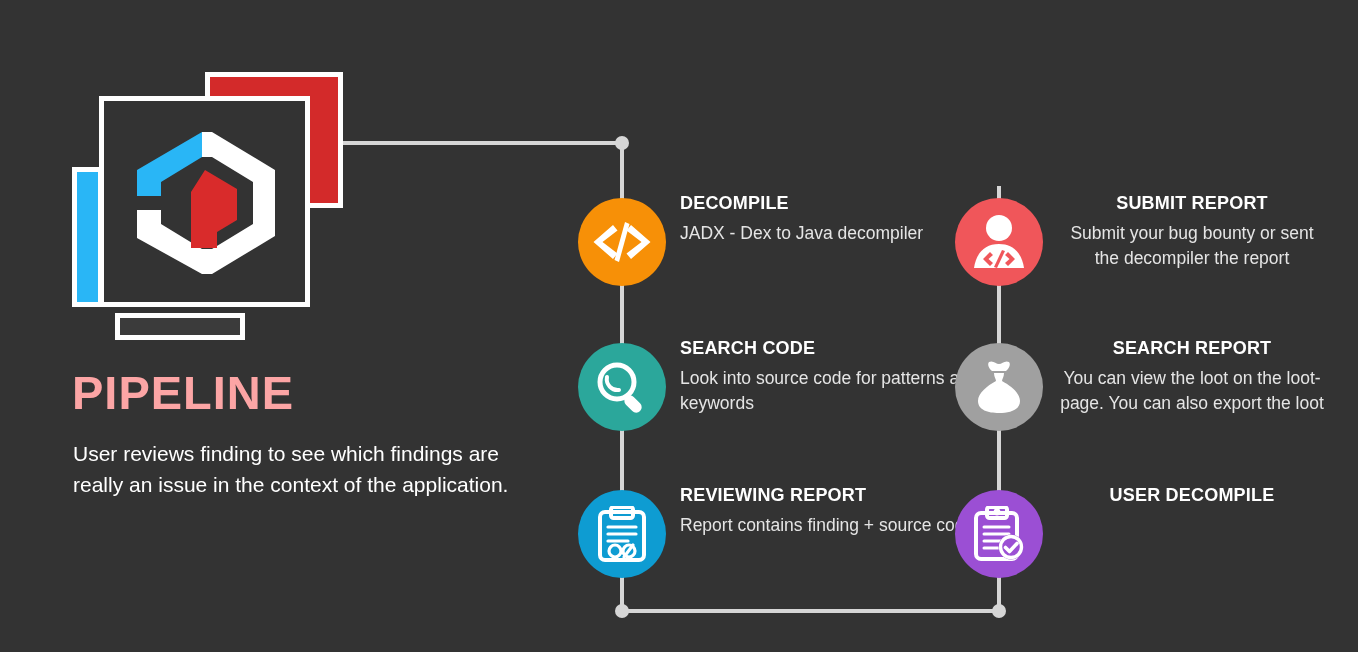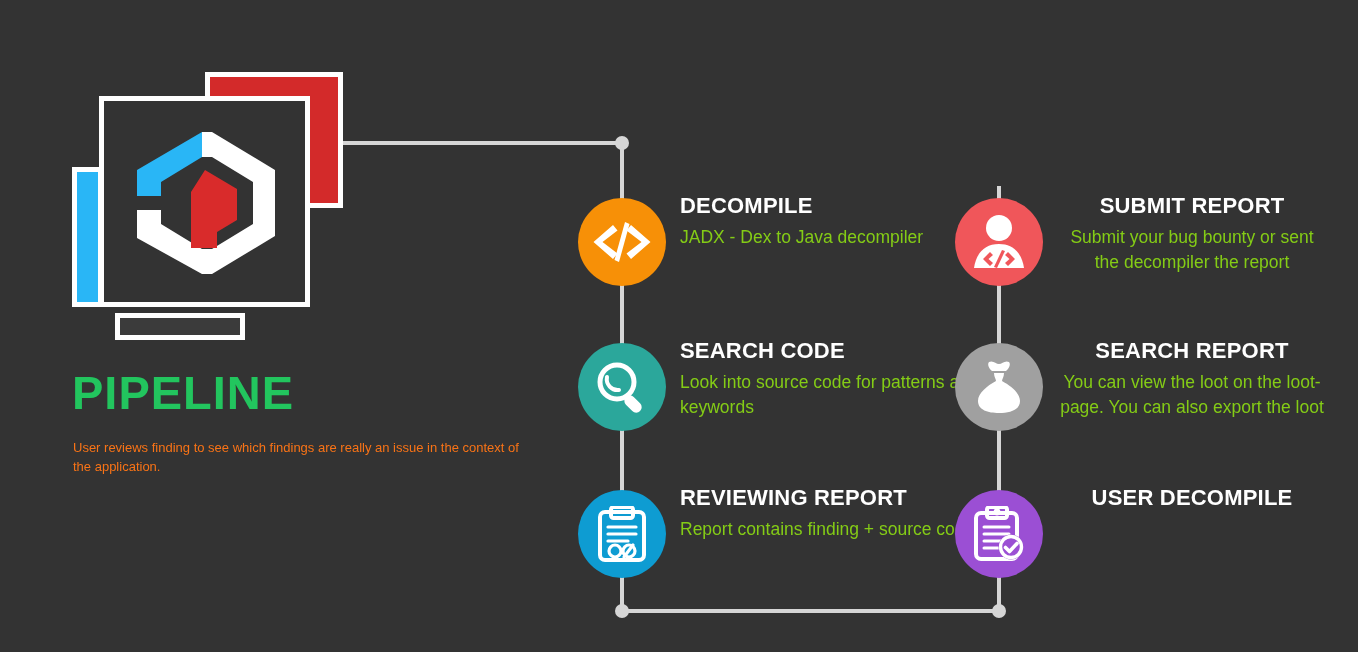--- a/index.html
+++ b/index.html
@@ -16,46 +16,46 @@
   .card{ position:absolute; border:5px solid #ffffff; }
   #card-blue   { left:72px;  top:167px; width:31px;  height:140px; background:#29b6f6; }
   #card-red    { left:205px; top:72px;  width:138px; height:136px; background:#d32a2a; }
   #card-dark   { left:115px; top:313px; width:130px; height:27px;  background:#3b3b3b; }
   #card-main   { left:99px;  top:96px;  width:211px; height:211px; background:#333333; }
 
   #logo-mark{ position:absolute; left:129px; top:130px; width:152px; height:145px; }
 
   #brand-title{
     position:absolute; left:72px; top:369px;
-    font-size:47px; font-weight:700; color:#22c55e;
+    font-size:47px; font-weight:700; color:#fca5a5;
     letter-spacing:1px; line-height:1;
   }
   #brand-desc{
     position:absolute; left:73px; top:438px; width:460px;
-    font-size:13px; color:#f97316; line-height:1.48;
+    font-size:21px; color:#ffffff; line-height:1.48;
   }
 
   
   #connectors{ position:absolute; left:0; top:0; width:1358px; height:652px; pointer-events:none; }
 
   
   .node{ position:absolute; }
   .node .bubble{
     position:absolute; left:0; top:0;
     width:88px; height:88px; border-radius:50%;
     display:flex; align-items:center; justify-content:center;
   }
   .node .bubble svg{ display:block; }
   .node .body{ position:absolute; left:102px; top:-4px; width:300px; }
   .node .title{
-    font-size:22px; font-weight:700; color:#ffffff;
+    font-size:18px; font-weight:700; color:#ffffff;
     letter-spacing:.2px; line-height:1.1; white-space:nowrap;
   }
   .node .desc{
-    margin-top:7px; font-size:17.5px; color:#84cc16; line-height:1.42;
+    margin-top:7px; font-size:17.5px; color:#e5e5e5; line-height:1.42;
   }
 
   #node-decompile{ left:578px; top:198px; }
   #node-search   { left:578px; top:343px; }
   #node-generate { left:578px; top:490px; }
   #node-submit   { left:955px; top:198px; }
   #node-final    { left:955px; top:343px; }
   #node-review   { left:955px; top:490px; }
 
   #node-submit .body, #node-final .body, #node-review .body{ width:270px;text-align:center; }

